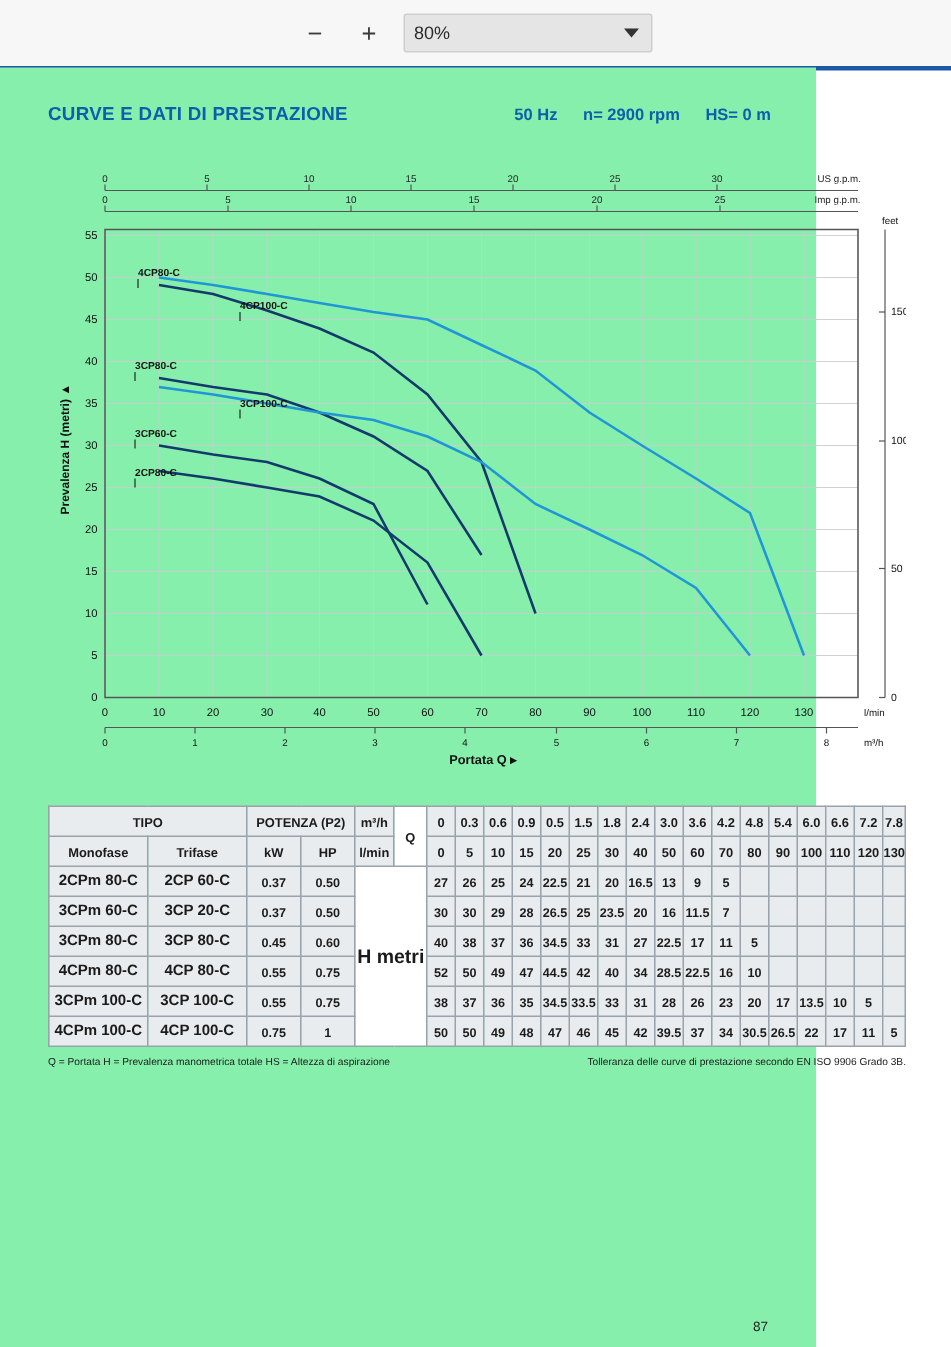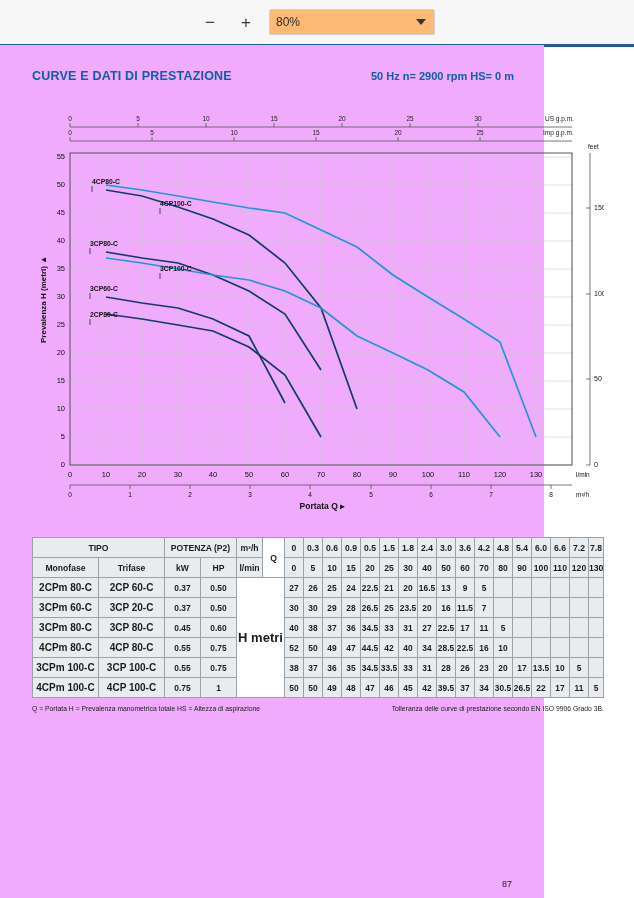--- a/index.html
+++ b/index.html
@@ -43,21 +43,21 @@
     cursor: pointer;
     background: transparent;
     border: none;
     line-height: 1;
     user-select: none;
   }
   .zoom-select {
     margin-left: 12px;
     width: 152px;
     height: 24px;
-    background: #fdba74;
+    background: #e5e5e5;
     border: 1px solid #cfcfcf;
     border-radius: 2px;
     display: flex;
     align-items: center;
     padding: 0 6px;
     font-size: 12px;
     color: #2b2b2b;
     position: relative;
     cursor: pointer;
   }
@@ -79,21 +79,21 @@
     bottom: -3px;
     height: 3px;
     background: #1c5aa8;
   }
 
   
   .page {
     position: relative;
     width: 544px;
     height: 854px;
-    background: #f0abfc;
+    background: #86efac;
   }
 
   
   .doc-header {
     position: absolute;
     left: 32px;
     right: 30px;
     top: 24px;
     display: flex;
     justify-content: space-between;
@@ -104,21 +104,21 @@
     font-weight: bold;
     font-size: 12.5px;
     letter-spacing: .2px;
   }
   .doc-specs {
     color: #0d5eab;
     font-weight: bold;
     font-size: 11px;
     white-space: nowrap;
   }
-  .doc-specs .sp { display:inline-block; }
+  .doc-specs .sp { display:inline-block; margin-left: 14px;}
 
   
   .chart-wrap {
     position: absolute;
     left: 32px;
     top: 48px;
     width: 572px;
     height: 420px;
   }
   .chart-svg { display:block; }

